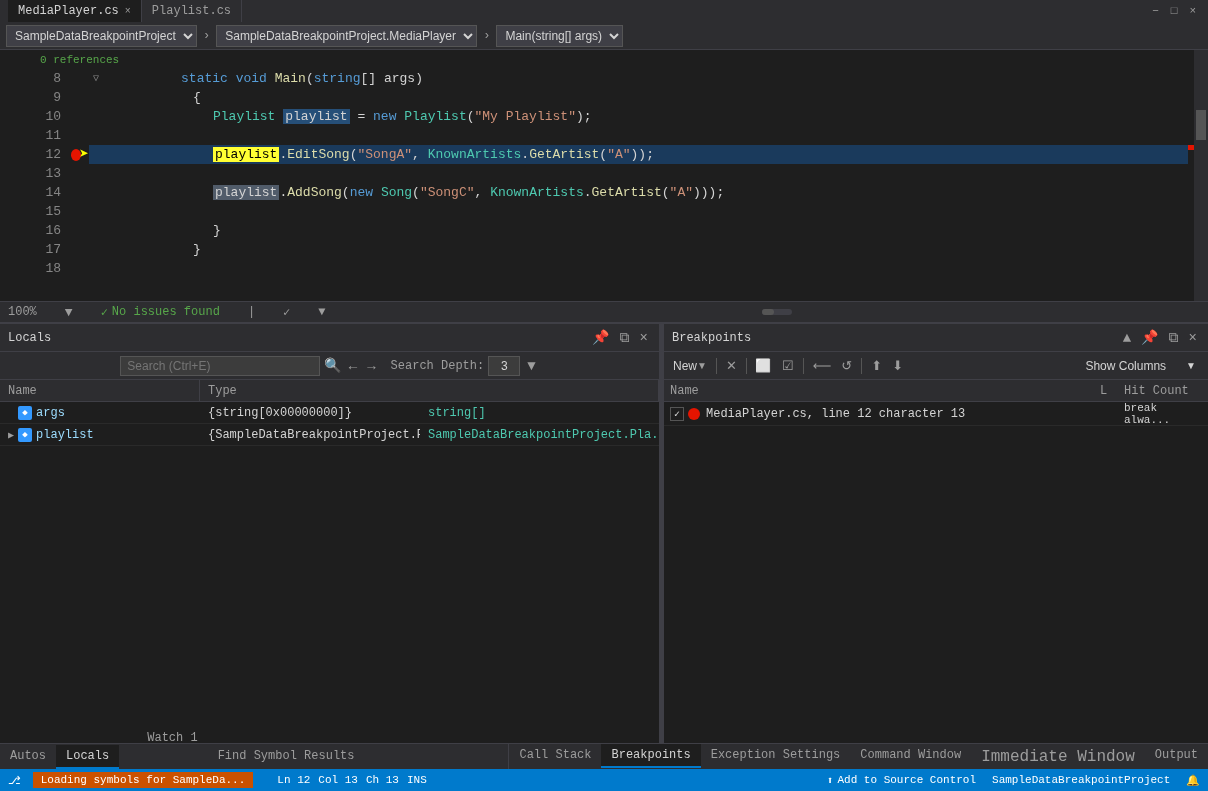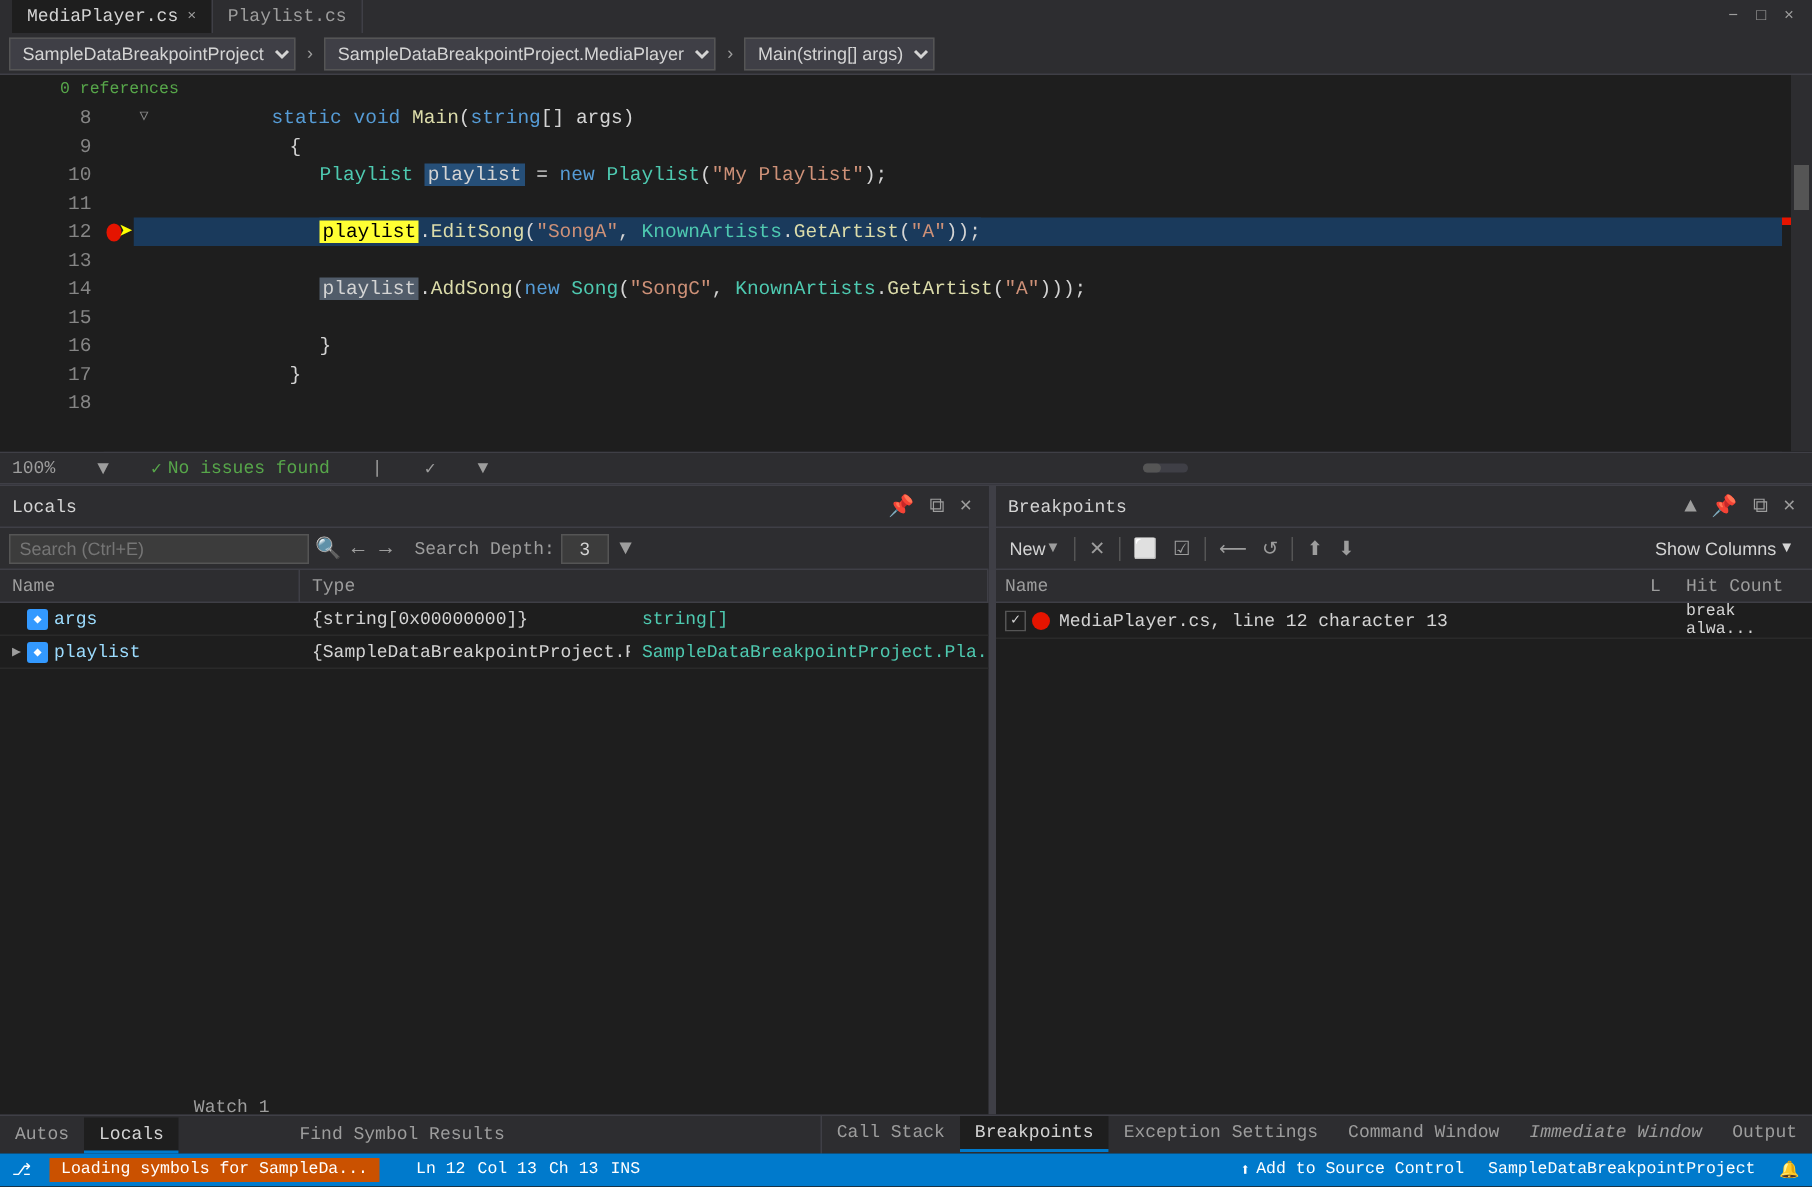--- a/index.html
+++ b/index.html
@@ -182,20 +182,21 @@
     }
     .search-bar {
       display: flex;
       align-items: center;
       height: 28px;
       padding: 0 6px;
       gap: 4px;
       background: #2d2d30;
       border-bottom: 1px solid #3f3f46;
       flex-shrink: 0;
+      justify-content: center;
     }
     .search-input {
       background: #3c3c3c;
       border: 1px solid #555;
       color: #d4d4d4;
       padding: 2px 6px;
       font-size: 12px;
       width: 200px;
       height: 20px;
     }
@@ -309,21 +310,21 @@
     }
     .bp-separator {
       width: 1px;
       height: 16px;
       background: #555;
       margin: 0 2px;
     }
     .show-columns-btn {
       display: flex;
       align-items: center;
-      gap: 2px;
+      gap: 20px;
       padding: 2px 6px;
       background: none;
       border: none;
       color: #d4d4d4;
       font-size: 12px;
       cursor: pointer;
       margin-left: auto;
     }
     .bp-table-header {
       display: flex;
@@ -714,30 +715,30 @@
         </div>
       </div>
     </div>
   </div>
 
   <div style="display:flex; background:#2d2d30; height:26px; flex-shrink:0; border-top:1px solid #3f3f46;">
 
     <div style="display:flex; align-items:flex-end; width:660px; border-right:1px solid #3f3f46;">
       <div class="bottom-tab" style="padding: 4px 10px; font-size:12px; color:#9d9d9d; cursor:pointer;">Autos</div>
       <div class="bottom-tab active" style="padding: 4px 10px; font-size:12px; color:#d4d4d4; cursor:pointer; border-bottom:2px solid #007acc; background:#1e1e1e;">Locals</div>
-      <div class="bottom-tab" style="padding: 22px 10px; font-size:12px; color:#9d9d9d; cursor:pointer;">Watch 1</div>
+      <div class="bottom-tab" style="padding: 22px 10px; font-size:12px; color:#9d9d9d; cursor:pointer;margin-left:18px;">Watch 1</div>
       <div class="bottom-tab" style="padding: 4px 10px; font-size:12px; color:#9d9d9d; cursor:pointer;">Find Symbol Results</div>
     </div>
 
     <div style="display:flex; align-items:flex-start; flex:1;">
       <div class="bottom-tab" style="padding: 4px 10px; font-size:12px; color:#9d9d9d; cursor:pointer;">Call Stack</div>
       <div class="bottom-tab active" style="padding: 4px 10px; font-size:12px; color:#d4d4d4; cursor:pointer; border-bottom:2px solid #007acc; background:#1e1e1e;">Breakpoints</div>
       <div class="bottom-tab" style="padding: 4px 10px; font-size:12px; color:#9d9d9d; cursor:pointer;">Exception Settings</div>
       <div class="bottom-tab" style="padding: 4px 10px; font-size:12px; color:#9d9d9d; cursor:pointer;">Command Window</div>
-      <div class="bottom-tab" style="padding: 4px 10px; font-size:12px; color:#9d9d9d; cursor:pointer;font-style:italic;">Immediate Window</div>
+      <div class="bottom-tab" style="padding: 4px 10px; font-size:16px; color:#9d9d9d; cursor:pointer;">Immediate Window</div>
       <div class="bottom-tab" style="padding: 4px 10px; font-size:12px; color:#9d9d9d; cursor:pointer;">Output</div>
     </div>
   </div>
 </div>
 
 <div class="status-bar">
   <div class="status-left">
     <span style="font-size:11px;">⎇</span>
     <span class="orange-bar" style="background:#ca5100; padding: 2px 8px; font-size:11px;">Loading symbols for SampleDa...</span>
     <span style="font-size:11px;margin-left:12px;">Ln 12</span>

